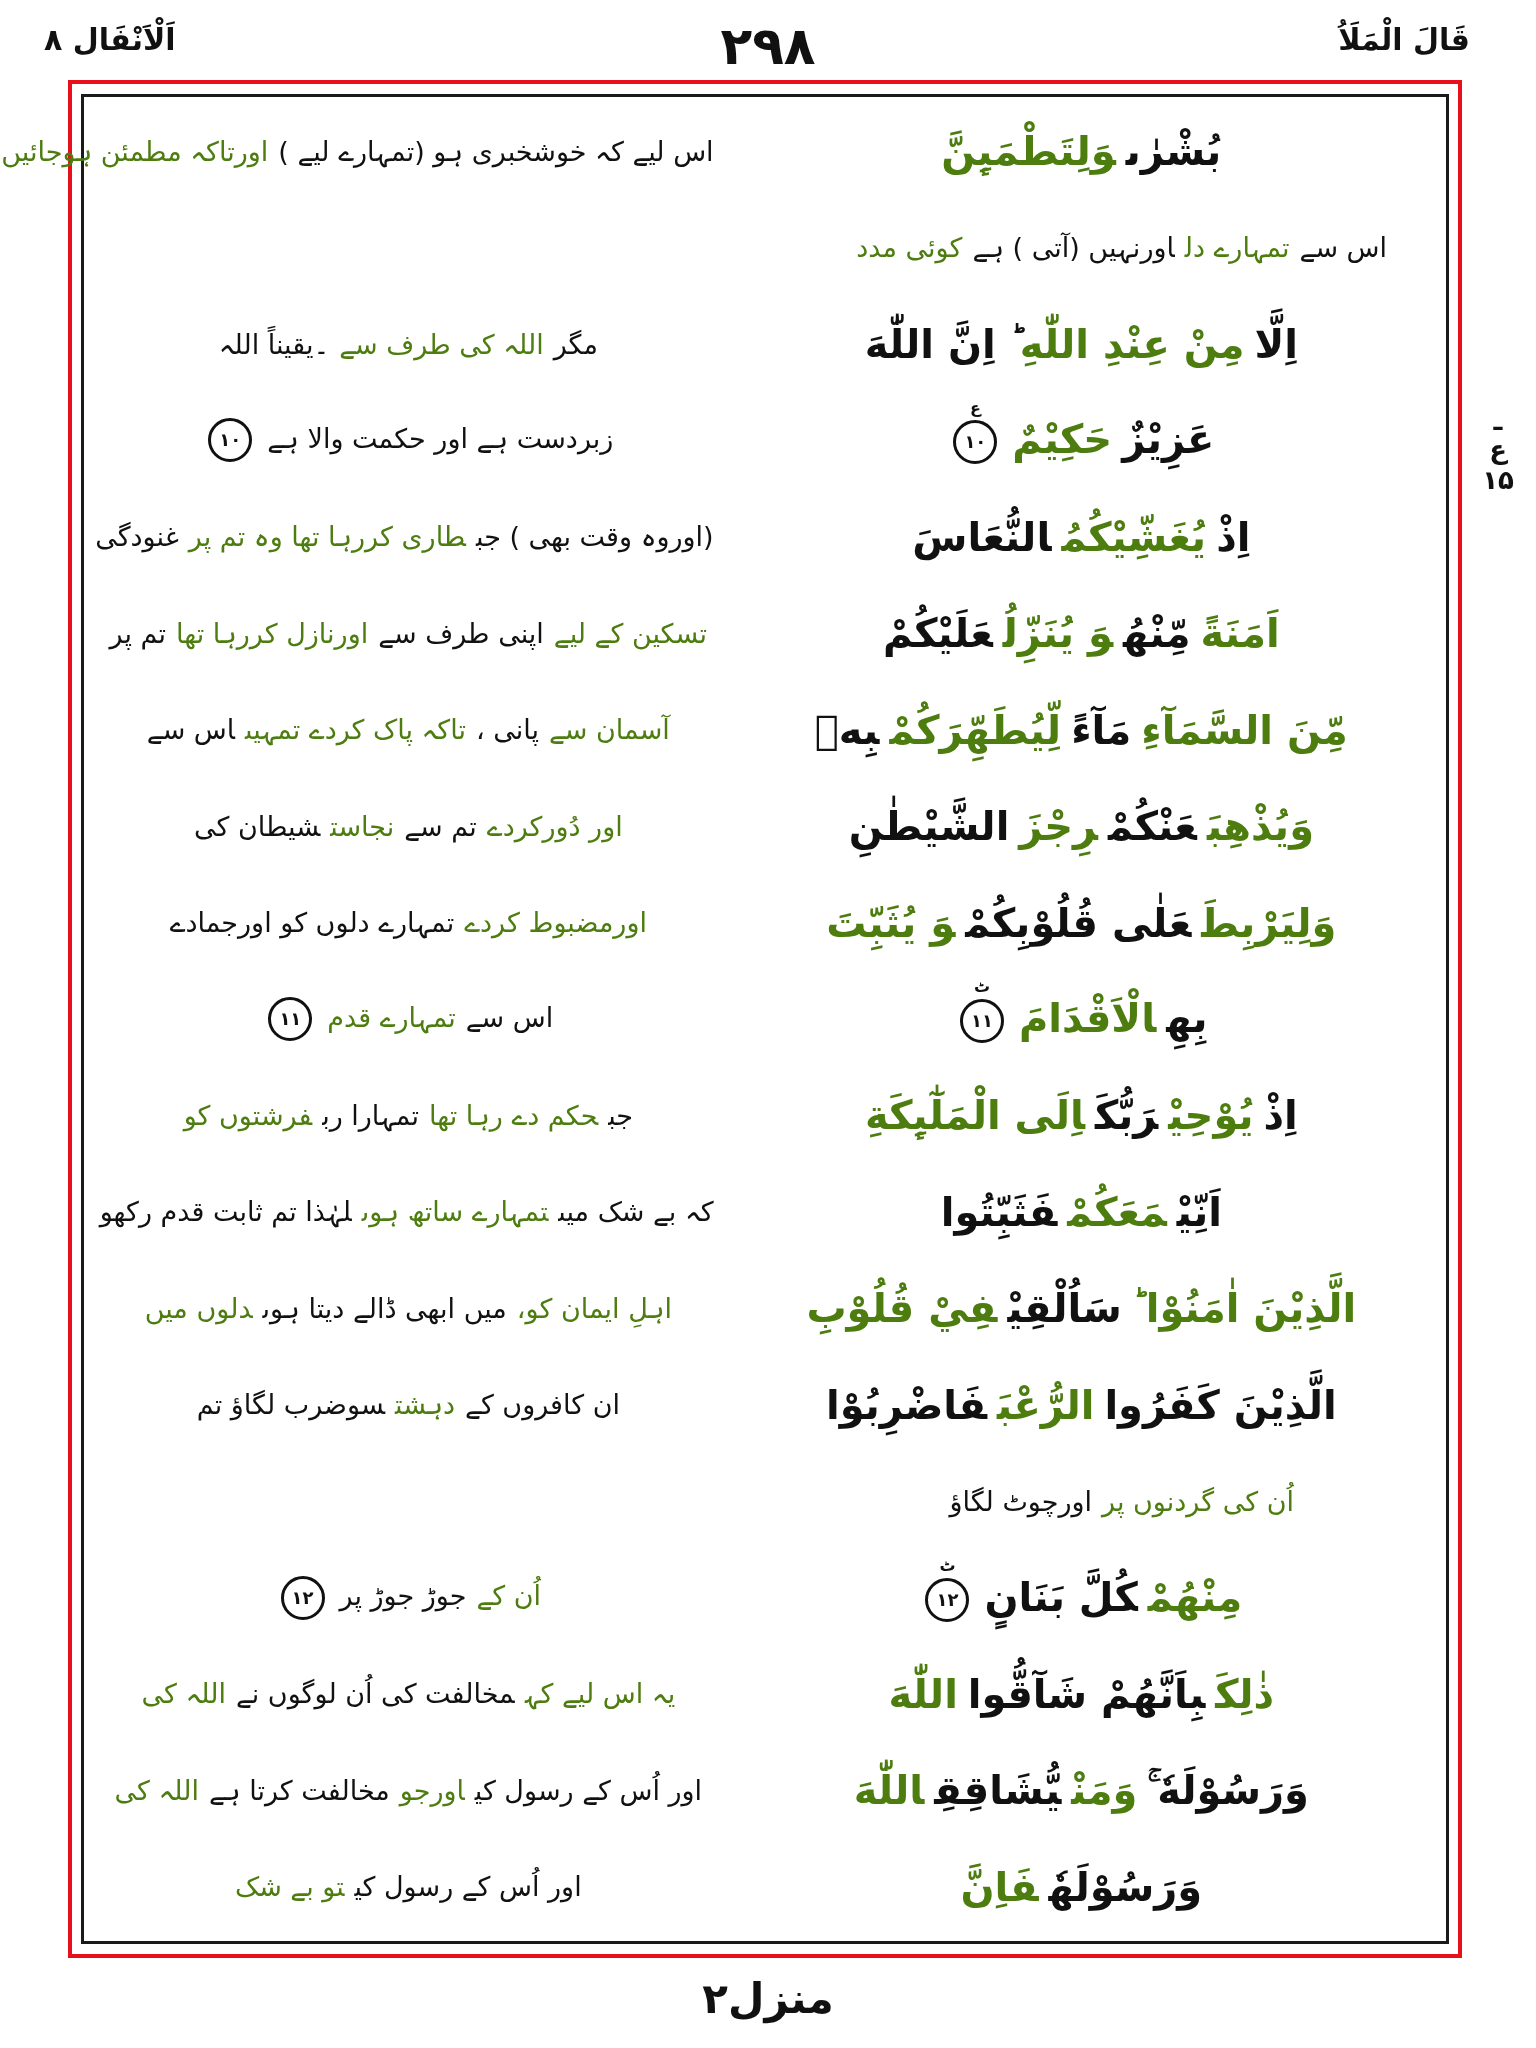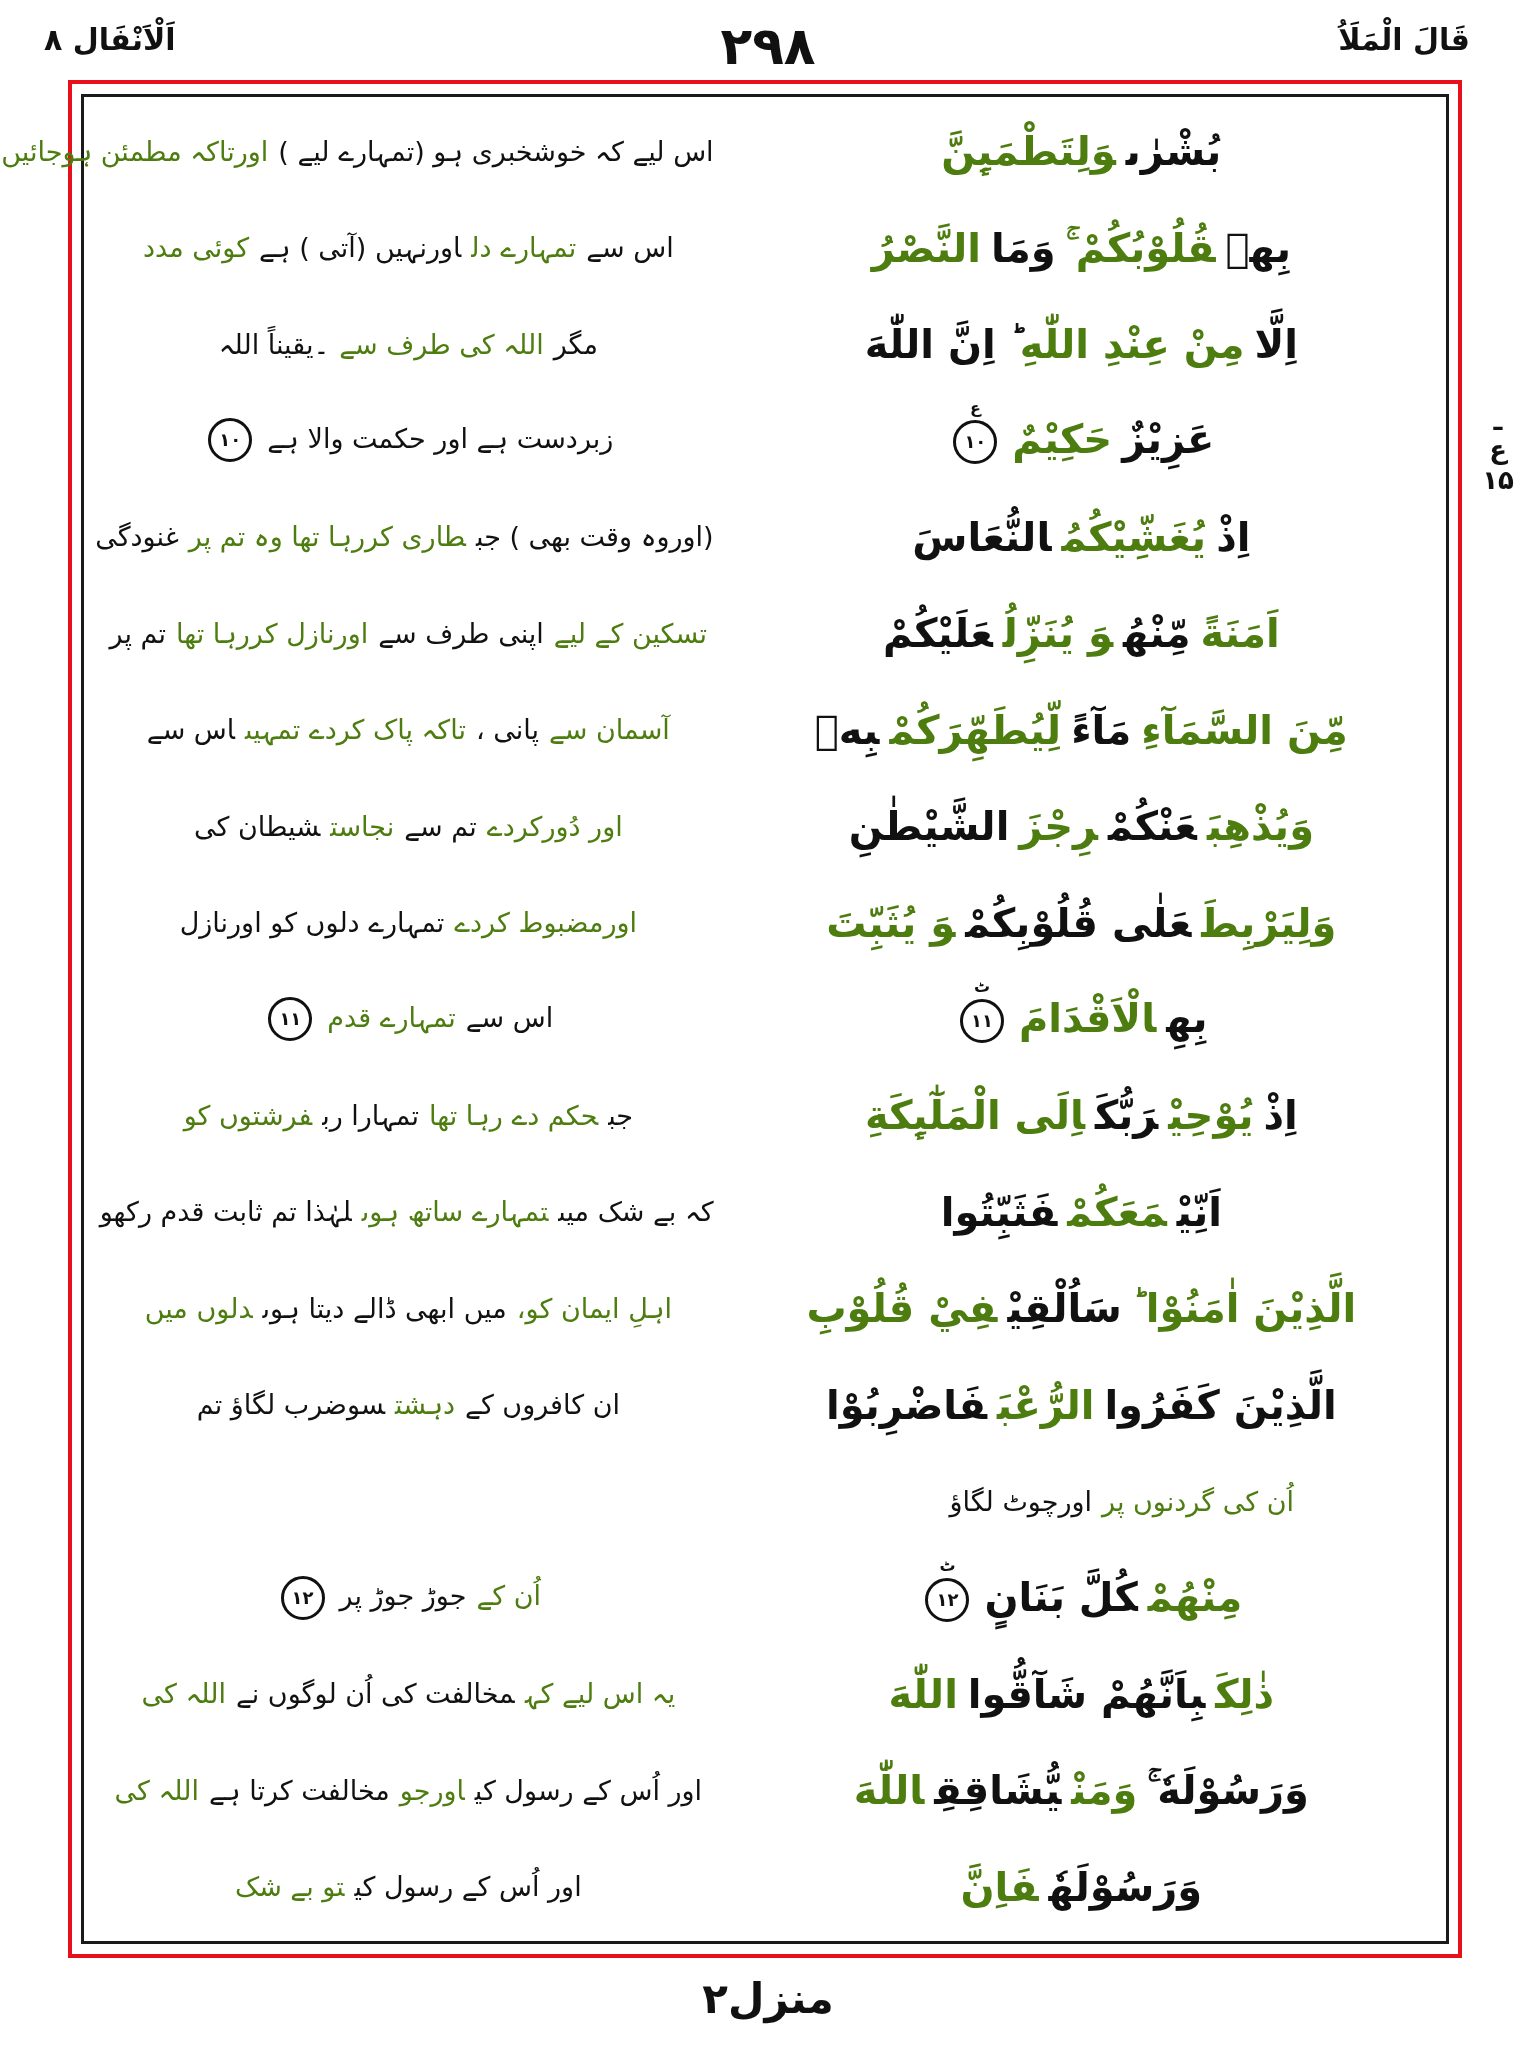--- a/index.html
+++ b/index.html
@@ -72,21 +72,20 @@
 </div>
 
 <div class="frame-red">
   <div class="frame-black">
     <div class="rows" id="rows">
         <div class="row">
           <div class="cell arabic"><span class="seg black">بُشْرٰى</span><span class="seg red">وَلِتَطْمَىِٕنَّ</span></div>
           <div class="cell urdu"><span class="seg black">اس لیے کہ خوشخبری ہو (تمہارے لیے )</span><span class="seg red">اورتاکہ مطمئن ہوجائیں</span></div>
         </div>
         <div class="row">
-          <div class="cell arabic"><span class="seg black">بِهٖ</span><span class="seg red">قُلُوْبُكُمْ ۚ</span><span class="seg black">وَمَا</span><span class="seg red">النَّصْرُ</span></div>
           <div class="cell urdu"><span class="seg black">اس سے</span><span class="seg red">تمہارے دل</span><span class="seg black">اورنہیں (آتی ) ہے</span><span class="seg red">کوئی مدد</span></div>
         </div>
         <div class="row">
           <div class="cell arabic"><span class="seg black">اِلَّا</span><span class="seg red">مِنْ عِنْدِ اللّٰهِ</span><span class="seg black">ؕ اِنَّ اللّٰهَ</span></div>
           <div class="cell urdu"><span class="seg black">مگر</span><span class="seg red">اللہ کی طرف سے</span><span class="seg black">۔یقیناً اللہ</span></div>
         </div>
         <div class="row">
           <div class="cell arabic"><span class="seg black">عَزِيْزٌ</span><span class="seg red">حَكِيْمٌ</span><span class="verse">
               <span class="vnum">۱۰</span>
               <span class="vmark">ع</span>
@@ -106,21 +105,21 @@
         <div class="row">
           <div class="cell arabic"><span class="seg red">مِّنَ السَّمَآءِ</span><span class="seg black">مَآءً</span><span class="seg red">لِّيُطَهِّرَكُمْ</span><span class="seg black">بِهٖ</span></div>
           <div class="cell urdu"><span class="seg red">آسمان سے</span><span class="seg black">پانی ،</span><span class="seg red">تاکہ پاک کردے تمہیں</span><span class="seg black">اس سے</span></div>
         </div>
         <div class="row">
           <div class="cell arabic"><span class="seg red">وَيُذْهِبَ</span><span class="seg black">عَنْكُمْ</span><span class="seg red">رِجْزَ</span><span class="seg black">الشَّيْطٰنِ</span></div>
           <div class="cell urdu"><span class="seg red">اور دُورکردے</span><span class="seg black">تم سے</span><span class="seg red">نجاست</span><span class="seg black">شیطان کی</span></div>
         </div>
         <div class="row">
           <div class="cell arabic"><span class="seg red">وَلِيَرْبِطَ</span><span class="seg black">عَلٰى قُلُوْبِكُمْ</span><span class="seg red">وَ يُثَبِّتَ</span></div>
-          <div class="cell urdu"><span class="seg red">اورمضبوط کردے</span><span class="seg black">تمہارے دلوں کو اورنازل</span></div>
+          <div class="cell urdu"><span class="seg red">اورمضبوط کردے</span><span class="seg black">تمہارے دلوں کو اورجمادے</span></div>
         </div>
         <div class="row">
           <div class="cell arabic"><span class="seg black">بِهِ</span><span class="seg red">الْاَقْدَامَ</span><span class="verse">
               <span class="vnum">۱۱</span>
               <span class="vmark">ٹ</span>
             </span></div>
           <div class="cell urdu"><span class="seg black">اس سے</span><span class="seg red">تمہارے قدم</span><span class="verse">
               <span class="vnum">۱۱</span>
             </span></div>
         </div>

